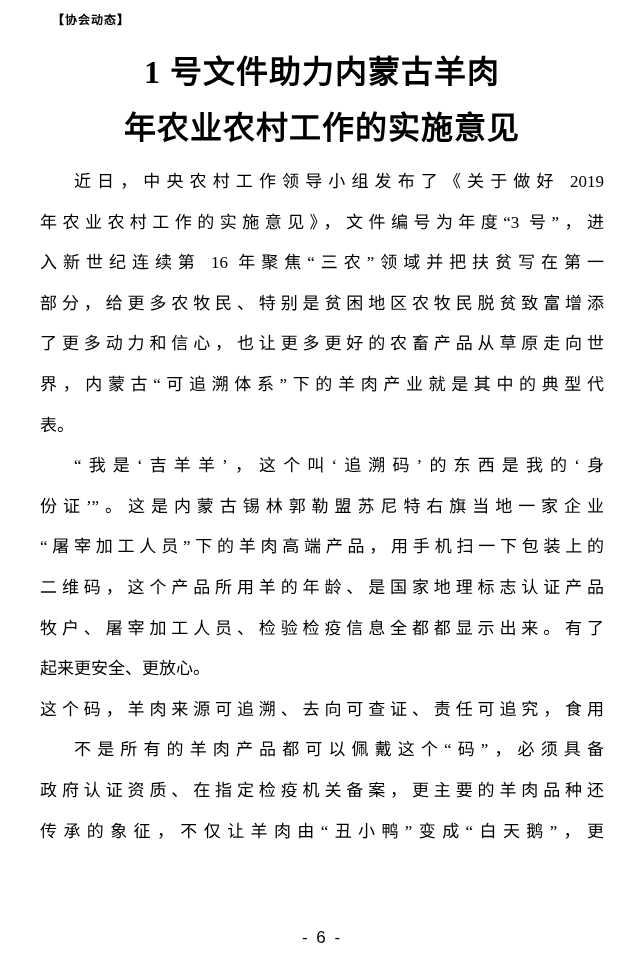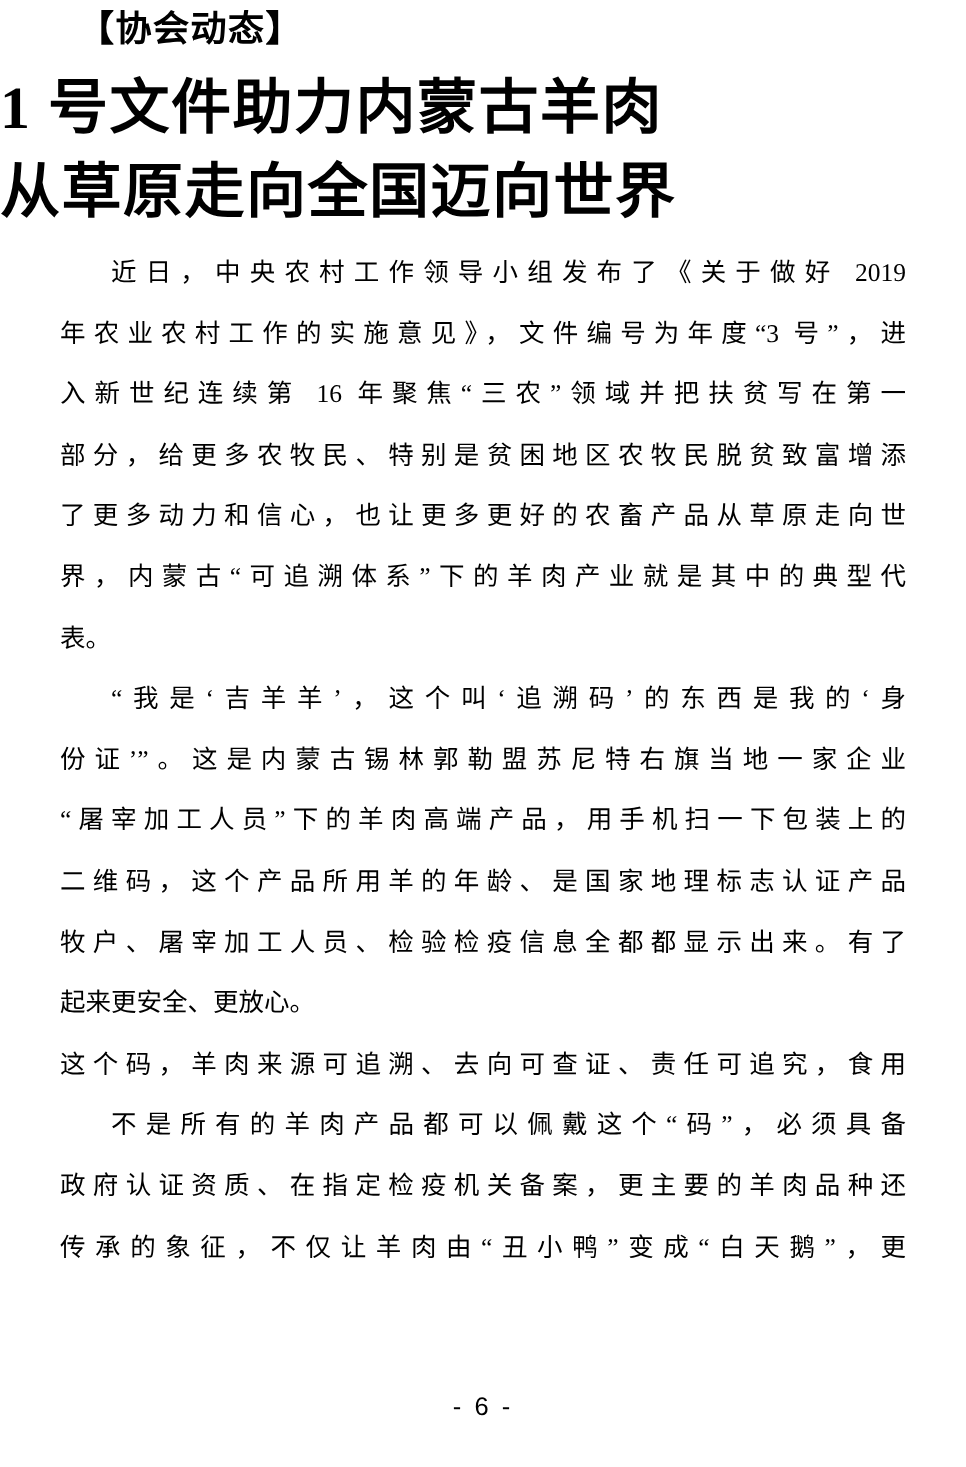--- a/index.html
+++ b/index.html
@@ -17,29 +17,29 @@
     font-family: "Liberation Serif", "DejaVu Serif", serif;
     overflow: hidden;
     box-sizing: border-box;
   }
   .section-tag {
     margin: 0;
     padding-top: 8px;
     padding-left: 52px;
     font-family: "Liberation Sans", "DejaVu Sans", sans-serif;
     font-weight: bold;
-    font-size: 24px;
+    font-size: 12px;
     line-height: 24px;
     letter-spacing: 1px;
   }
   .title {
     margin-top: 12px;
-    text-align: left;
+    text-align: center;
     font-weight: bold;
-    font-size: 40px;
+    font-size: 32px;
     line-height: 56px;
   }
   .title .title-line {
     letter-spacing: 1px;
   }
   .body-text {
     margin: 6px 40px 0 40px;
     font-size: 17px;
     line-height: 40.6px;
   }
@@ -72,21 +72,21 @@
 </style>
 </head>
 <body>
 
 <div class="page">
 
   <div class="section-tag">【协会动态】</div>
 
   <div class="title">
     <div class="title-line">1 号文件助力内蒙古羊肉</div>
-    <div class="title-line">从草原走向全国迈向世界</div>
+    <div class="title-line">年农业农村工作的实施意见</div>
   </div>
 
   <div class="body-text">
 
     <div class="para">
       <div class="line first-line">近日，中央农村工作领导小组发布了《关于做好 2019</div>
       <div class="line">年农业农村工作的实施意见》，文件编号为年度“3 号”，进</div>
       <div class="line">入新世纪连续第 16 年聚焦“三农”领域并把扶贫写在第一</div>
       <div class="line">部分，给更多农牧民、特别是贫困地区农牧民脱贫致富增添</div>
       <div class="line">了更多动力和信心，也让更多更好的农畜产品从草原走向世</div>

